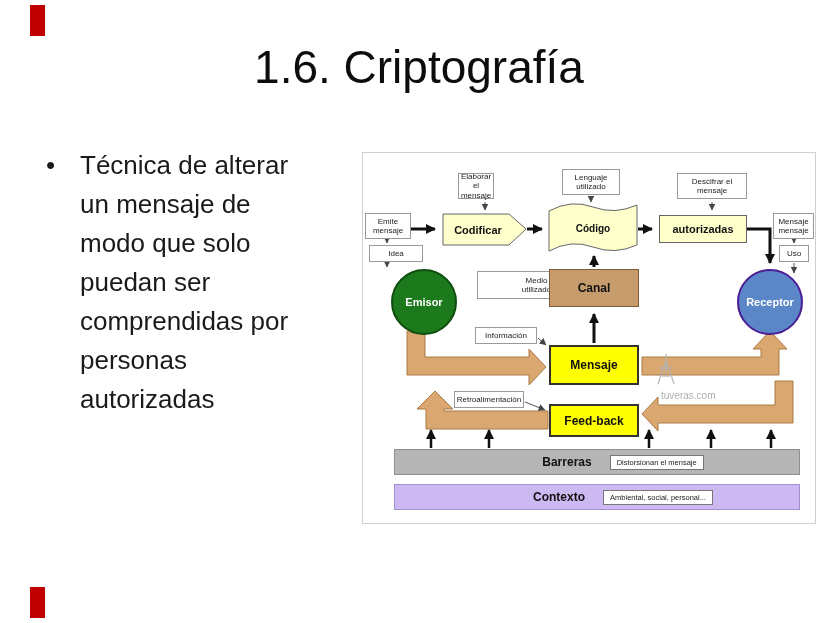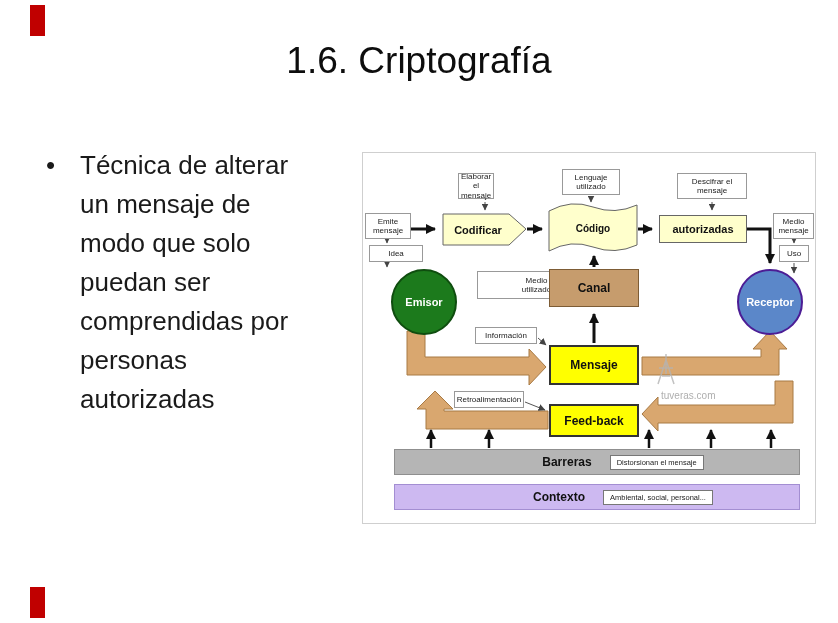--- a/index.html
+++ b/index.html
@@ -6,21 +6,21 @@
   body {
     width:838px; height:623px; background:#ffffff; position:relative;
     font-family:"Liberation Sans", sans-serif; overflow:hidden; color:#111;
   }
   .accent { position:absolute; left:30px; width:15px; height:31px; background:#c00000; }
   .accent.top { top:5px; }
   .accent.bottom { top:587px; }
 
   .title {
     position:absolute; top:40px; left:0; width:100%;
-    text-align:center; font-size:37px; font-weight:400; color:#0d0d0d; margin:0;
+    text-align:center; font-size:46px; font-weight:400; color:#0d0d0d; margin:0;
   }
 
   .bullet { position:absolute; left:46px; top:146px; width:300px; display:flex; }
   .bullet .marker { font-size:26px; line-height:39px; width:34px; color:#1a1a1a; }
   .bullet .bullet-text { margin:0; width:240px; font-size:26px; line-height:39px; color:#1a1a1a; }
 
   .diagram {
     position:absolute; left:362px; top:152px; width:452px; height:370px;
     background:#ffffff; border:1px solid #cfcfcf; box-sizing:content-box;
   }
@@ -128,21 +128,21 @@
     <line class="thin" x1="171" y1="132" x2="182" y2="132" marker-end="url(#ms)"></line>
     <line class="thin" x1="175" y1="185" x2="183" y2="192" marker-end="url(#ms)"></line>
     <line class="thin" x1="162" y1="249" x2="182" y2="257" marker-end="url(#ms)"></line>
   </svg>
 
   <div class="callout" style="left:95px;  top:20px; width:36px; height:26px;">Elaborar el mensaje</div>
   <div class="callout" style="left:199px; top:16px; width:58px; height:26px;">Lenguaje utilizado</div>
   <div class="callout" style="left:314px; top:20px; width:70px; height:26px;">Descifrar el mensaje</div>
   <div class="callout" style="left:2px;   top:60px; width:46px; height:26px;">Emite mensaje</div>
   <div class="callout" style="left:6px;   top:92px; width:54px; height:17px;">Idea</div>
-  <div class="callout" style="left:410px; top:60px; width:41px; height:26px;">Medio mensaje</div>
+  <div class="callout" style="left:410px; top:60px; width:41px; height:26px;">Mensaje mensaje</div>
   <div class="callout" style="left:416px; top:92px; width:30px; height:17px;">Uso</div>
   <div class="callout" style="left:114px; top:118px; width:76px; height:28px;padding-left:44px;">Medio utilizado</div>
   <div class="callout" style="left:112px; top:174px; width:62px; height:17px;">Información</div>
   <div class="callout" style="left:91px;  top:238px; width:70px; height:17px;">Retroalimentación</div>
 
   <div class="shape-label" id="codificar-label">Codificar</div>
   <div class="shape-label" id="codigo-label">Código</div>
 
   <div class="node" id="decodificar">autorizadas</div>
   <div class="node" id="emisor">Emisor</div>

